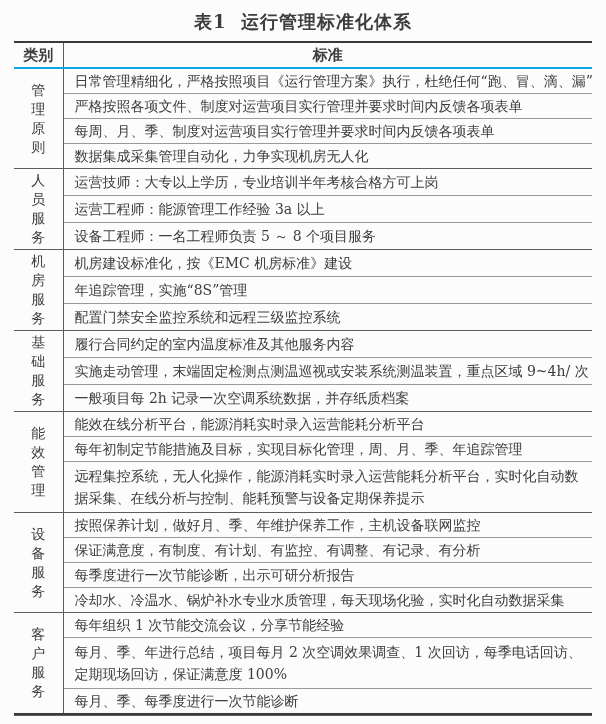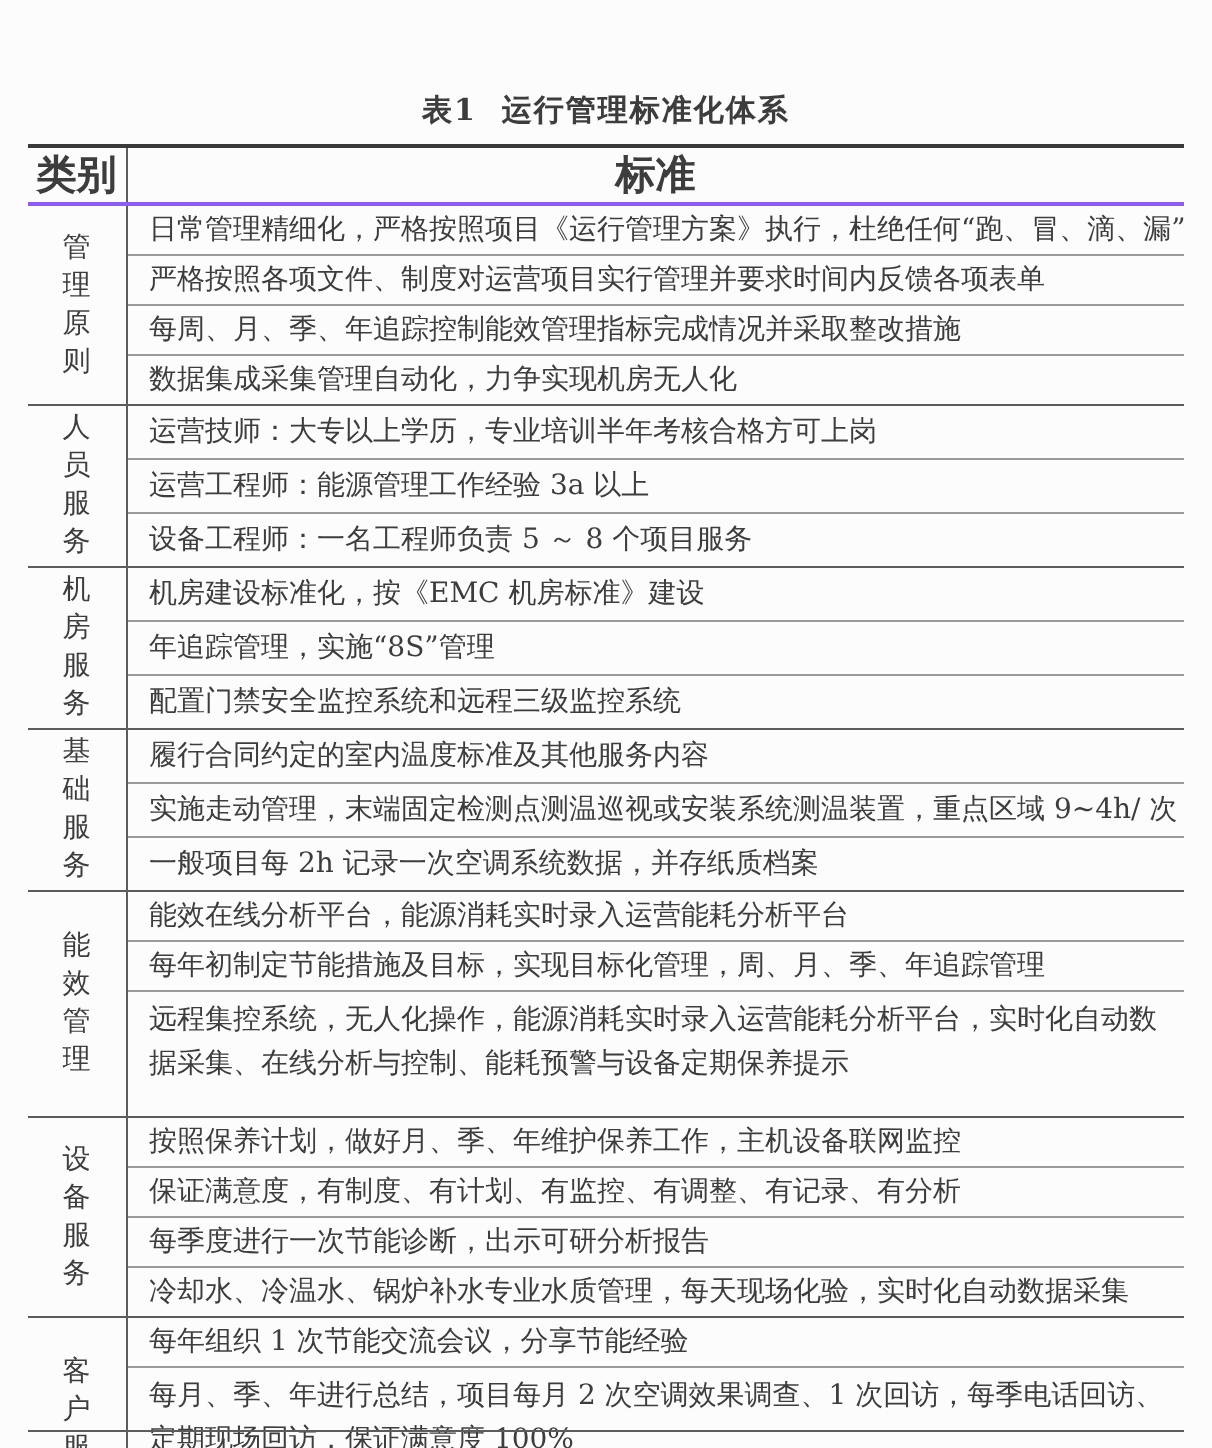--- a/index.html
+++ b/index.html
@@ -12,43 +12,42 @@
   *{margin:0;padding:0;box-sizing:border-box;}
   html,body{width:606px;height:724px;overflow:hidden;}
   body{
     background:var(--paper);
     color:var(--ink);
     font-family:"DejaVu Serif","Liberation Serif",serif;
   }
   .page{position:relative;width:606px;height:724px;padding:8px 14px 0 14px;}
   .table-title{
     text-align:center;
-    font-size:15px;
+    font-size:18px;
     font-weight:bold;
     letter-spacing:1px;
     padding:2px 0 7px 0;
     white-space:pre;
-    margin-top:36px;
   }
   table.std-table{
     width:100%;
     border-collapse:collapse;
     table-layout:fixed;
     border-top:2.5px solid var(--line-heavy);
     border-bottom:2.5px solid var(--line-heavy);
     font-size:14px;
   }
   col.c-cat{width:49px;}
   thead th{
     font-weight:bold;
-    font-size:20px;
+    font-size:15px;
     height:26px;
     text-align:center;
     vertical-align:middle;
-    border-bottom:2px solid #8b5cf6;
+    border-bottom:2px solid #0ea5e9;
   }
   th.category-h{border-right:1.2px solid var(--line-mid);}
   td.category{
     border-right:1.2px solid var(--line-mid);
     text-align:center;
     vertical-align:middle;
     padding:2px 0;
   }
   .cat-char{display:block;line-height:19px;font-size:14px;}
   td.standard{
@@ -58,21 +57,21 @@
     white-space:nowrap;
     overflow:hidden;
     border-top:1px solid var(--line-light);
     line-height:24px;
   }
   td.standard.wrap{
     white-space:normal;
     height:auto;
     line-height:22px;
     padding-top:3px;
-    padding-bottom:15px;
+    padding-bottom:3px;
   }
   tbody tr.group-start td{border-top:1.4px solid var(--line-mid);}
   tbody tr.group-start:first-child td{border-top:none;}
   .bottom-rule{
     position:absolute;
     left:14px;right:14px;
     bottom:8px;
     border-top:1.6px solid var(--line-mid);
     height:0;
   }
@@ -101,21 +100,21 @@
             <span class="cat-char">理</span>
             <span class="cat-char">原</span>
             <span class="cat-char">则</span>
           </td>
           <td class="standard">日常管理精细化，严格按照项目《运行管理方案》执行，杜绝任何“跑、冒、滴、漏”</td>
         </tr>
         <tr>
           <td class="standard">严格按照各项文件、制度对运营项目实行管理并要求时间内反馈各项表单</td>
         </tr>
         <tr>
-          <td class="standard">每周、月、季、年追踪控制能效管理指标完成情况并采取整改措施</td>
+          <td class="standard">每周、月、季、制度对运营项目实行管理并要求时间内反馈各项表单</td>
         </tr>
         <tr>
           <td class="standard">数据集成采集管理自动化，力争实现机房无人化</td>
         </tr>
         <tr class="group-start">
           <td class="category" rowspan="3">
             <span class="cat-char">人</span>
             <span class="cat-char">员</span>
             <span class="cat-char">服</span>
             <span class="cat-char">务</span>

